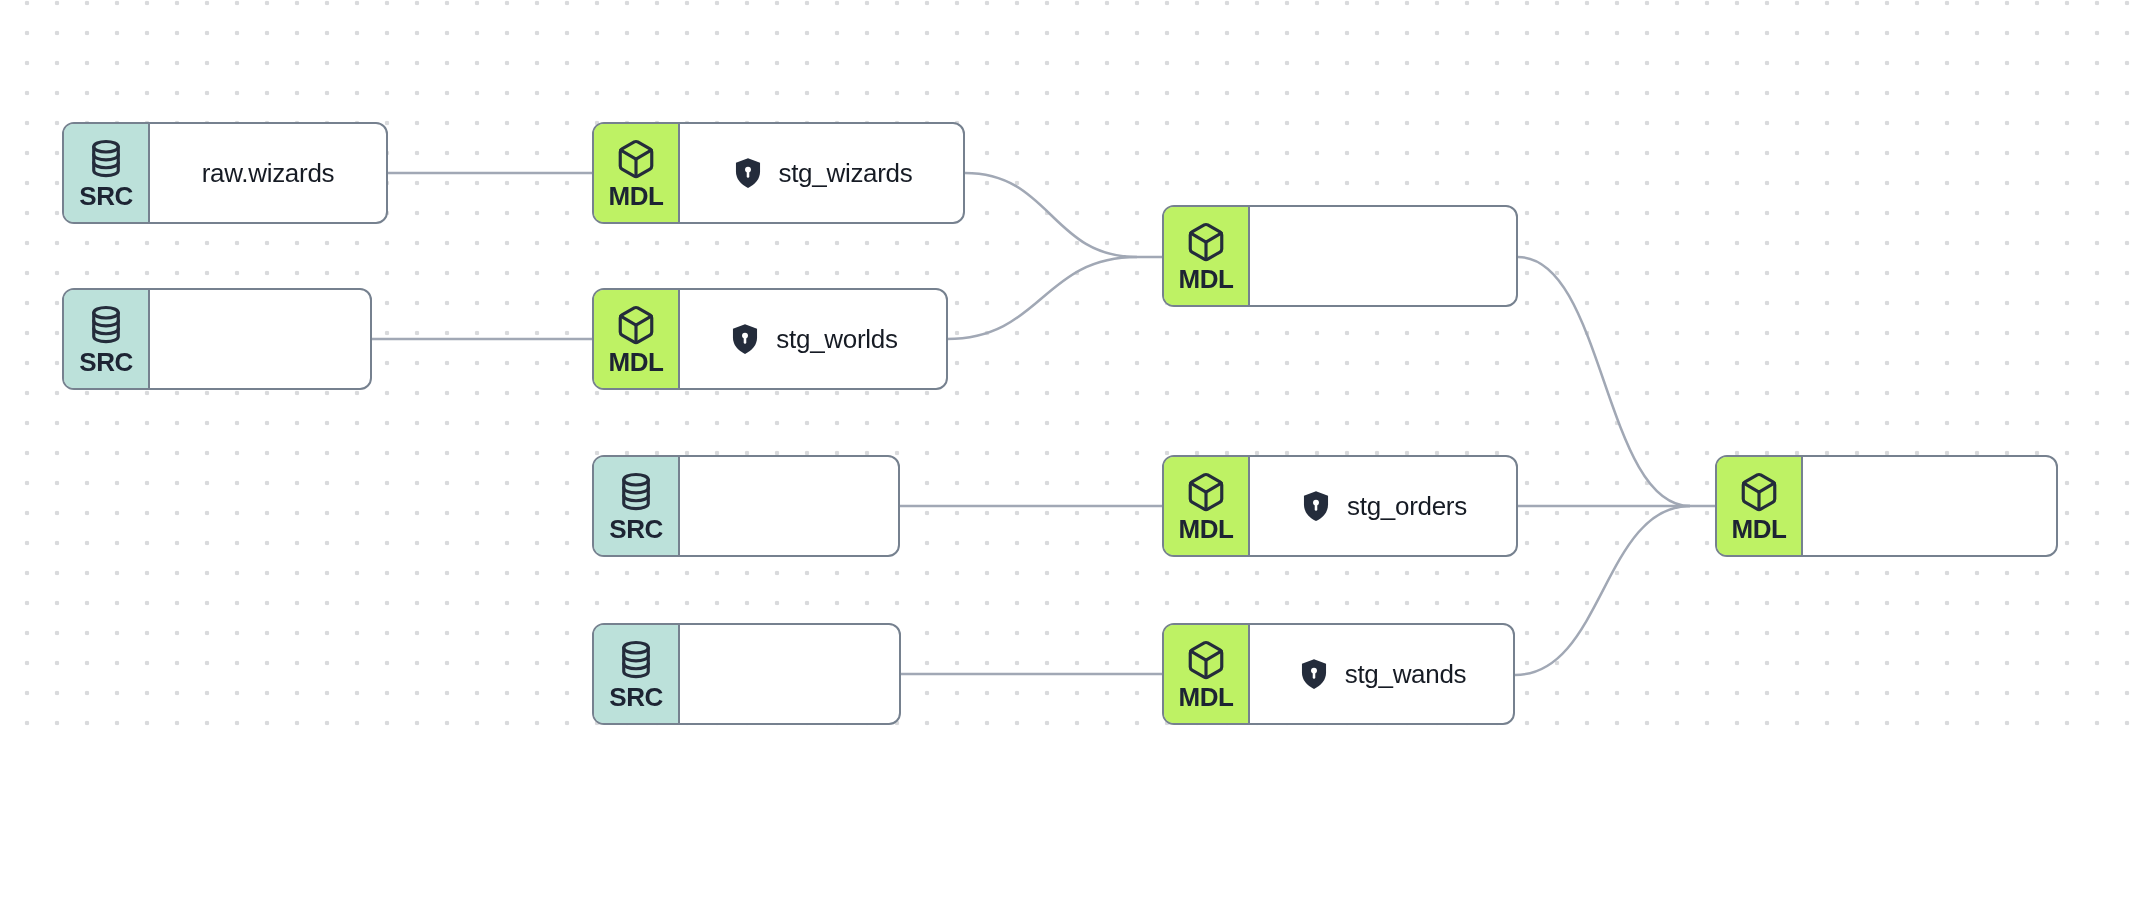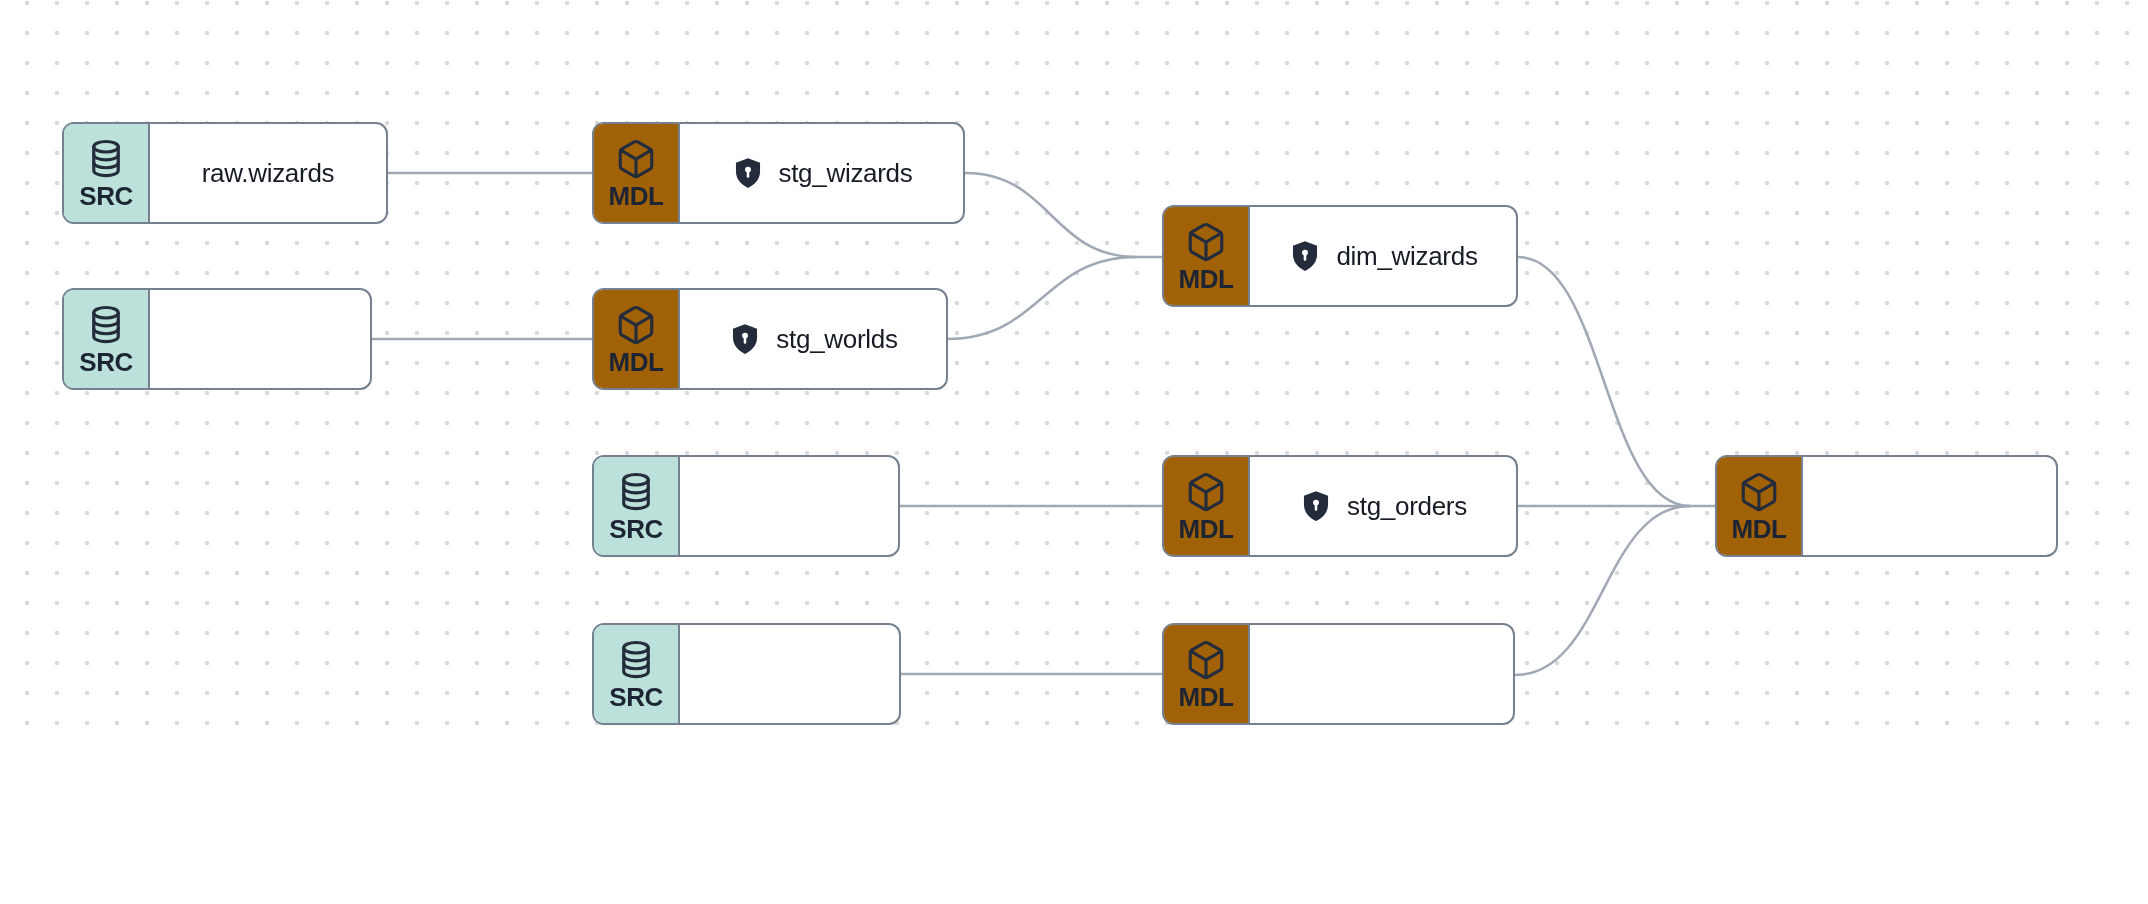--- a/index.html
+++ b/index.html
@@ -29,21 +29,21 @@
     flex:0 0 84px;
     display:flex;
     flex-direction:column;
     align-items:center;
     justify-content:center;
     gap:1px;
     border-right:2.5px solid #76818f;
     border-radius:9px 0 0 9px;
   }
   .badge.src{background:#bce1da;}
-  .badge.mdl{background:#a16207;}
+  .badge.mdl{background:#bef264;}
   .badge-label{
     font-size:26px;
     font-weight:600;
     letter-spacing:-0.5px;
     color:#1d2433;
     line-height:1;
     margin-top:2px;
   }
   .badge svg{width:42px;height:42px;stroke:#242c3b;}
   .label-area{
@@ -147,28 +147,20 @@
 
   <div class="node" style="left:1162px;top:205px;width:356px;">
     <div class="badge mdl">
       <svg viewBox="0 0 24 24" fill="none" stroke-width="1.8" stroke-linecap="round" stroke-linejoin="round" stroke="#242c3b">
           <path d="M21 16V8a2 2 0 0 0-1-1.73l-7-4a2 2 0 0 0-2 0l-7 4A2 2 0 0 0 3 8v8a2 2 0 0 0 1 1.73l7 4a2 2 0 0 0 2 0l7-4A2 2 0 0 0 21 16z"></path>
           <polyline points="3.27 6.96 12 12.01 20.73 6.96"></polyline>
           <line x1="12" y1="22.08" x2="12" y2="12"></line>
         </svg>
       <span class="badge-label">MDL</span>
     </div>
-    <div class="label-area">
-      <svg class="shield" viewBox="0 0 24 24">
-          <path fill="#242c3b" d="M12 1.5l8.5 3.2v6.3c0 5.2-3.6 9.5-8.5 11.5-4.9-2-8.5-6.3-8.5-11.5V4.7L12 1.5z"></path>
-          <circle cx="12" cy="9.6" r="2.1" fill="#ffffff"></circle>
-          <rect x="11.1" y="10.8" width="1.8" height="4.6" rx="0.9" fill="#ffffff"></rect>
-        </svg>
-      <span class="node-label">dim_wizards</span>
-    </div>
   </div>
 
   <div class="node" style="left:592px;top:455px;width:308px;">
     <div class="badge src">
       <svg viewBox="0 0 24 24" fill="none" stroke-width="1.8" stroke-linecap="round" stroke-linejoin="round" stroke="#242c3b">
           <ellipse cx="12" cy="5" rx="7" ry="3"></ellipse>
           <path d="M5 5v4.5c0 1.66 3.1 3 7 3s7-1.34 7-3V5"></path>
           <path d="M5 9.5V14c0 1.66 3.1 3 7 3s7-1.34 7-3V9.5"></path>
           <path d="M5 14v4.5c0 1.66 3.1 3 7 3s7-1.34 7-3V14"></path>
         </svg>
@@ -209,20 +201,28 @@
 
   <div class="node" style="left:1162px;top:623px;width:353px;">
     <div class="badge mdl">
       <svg viewBox="0 0 24 24" fill="none" stroke-width="1.8" stroke-linecap="round" stroke-linejoin="round" stroke="#242c3b">
           <path d="M21 16V8a2 2 0 0 0-1-1.73l-7-4a2 2 0 0 0-2 0l-7 4A2 2 0 0 0 3 8v8a2 2 0 0 0 1 1.73l7 4a2 2 0 0 0 2 0l7-4A2 2 0 0 0 21 16z"></path>
           <polyline points="3.27 6.96 12 12.01 20.73 6.96"></polyline>
           <line x1="12" y1="22.08" x2="12" y2="12"></line>
         </svg>
       <span class="badge-label">MDL</span>
     </div>
+    <div class="label-area">
+      <svg class="shield" viewBox="0 0 24 24">
+          <path fill="#242c3b" d="M12 1.5l8.5 3.2v6.3c0 5.2-3.6 9.5-8.5 11.5-4.9-2-8.5-6.3-8.5-11.5V4.7L12 1.5z"></path>
+          <circle cx="12" cy="9.6" r="2.1" fill="#ffffff"></circle>
+          <rect x="11.1" y="10.8" width="1.8" height="4.6" rx="0.9" fill="#ffffff"></rect>
+        </svg>
+      <span class="node-label">stg_wands</span>
+    </div>
   </div>
 
   <div class="node" style="left:1715px;top:455px;width:343px;">
     <div class="badge mdl">
       <svg viewBox="0 0 24 24" fill="none" stroke-width="1.8" stroke-linecap="round" stroke-linejoin="round" stroke="#242c3b">
           <path d="M21 16V8a2 2 0 0 0-1-1.73l-7-4a2 2 0 0 0-2 0l-7 4A2 2 0 0 0 3 8v8a2 2 0 0 0 1 1.73l7 4a2 2 0 0 0 2 0l7-4A2 2 0 0 0 21 16z"></path>
           <polyline points="3.27 6.96 12 12.01 20.73 6.96"></polyline>
           <line x1="12" y1="22.08" x2="12" y2="12"></line>
         </svg>
       <span class="badge-label">MDL</span>

